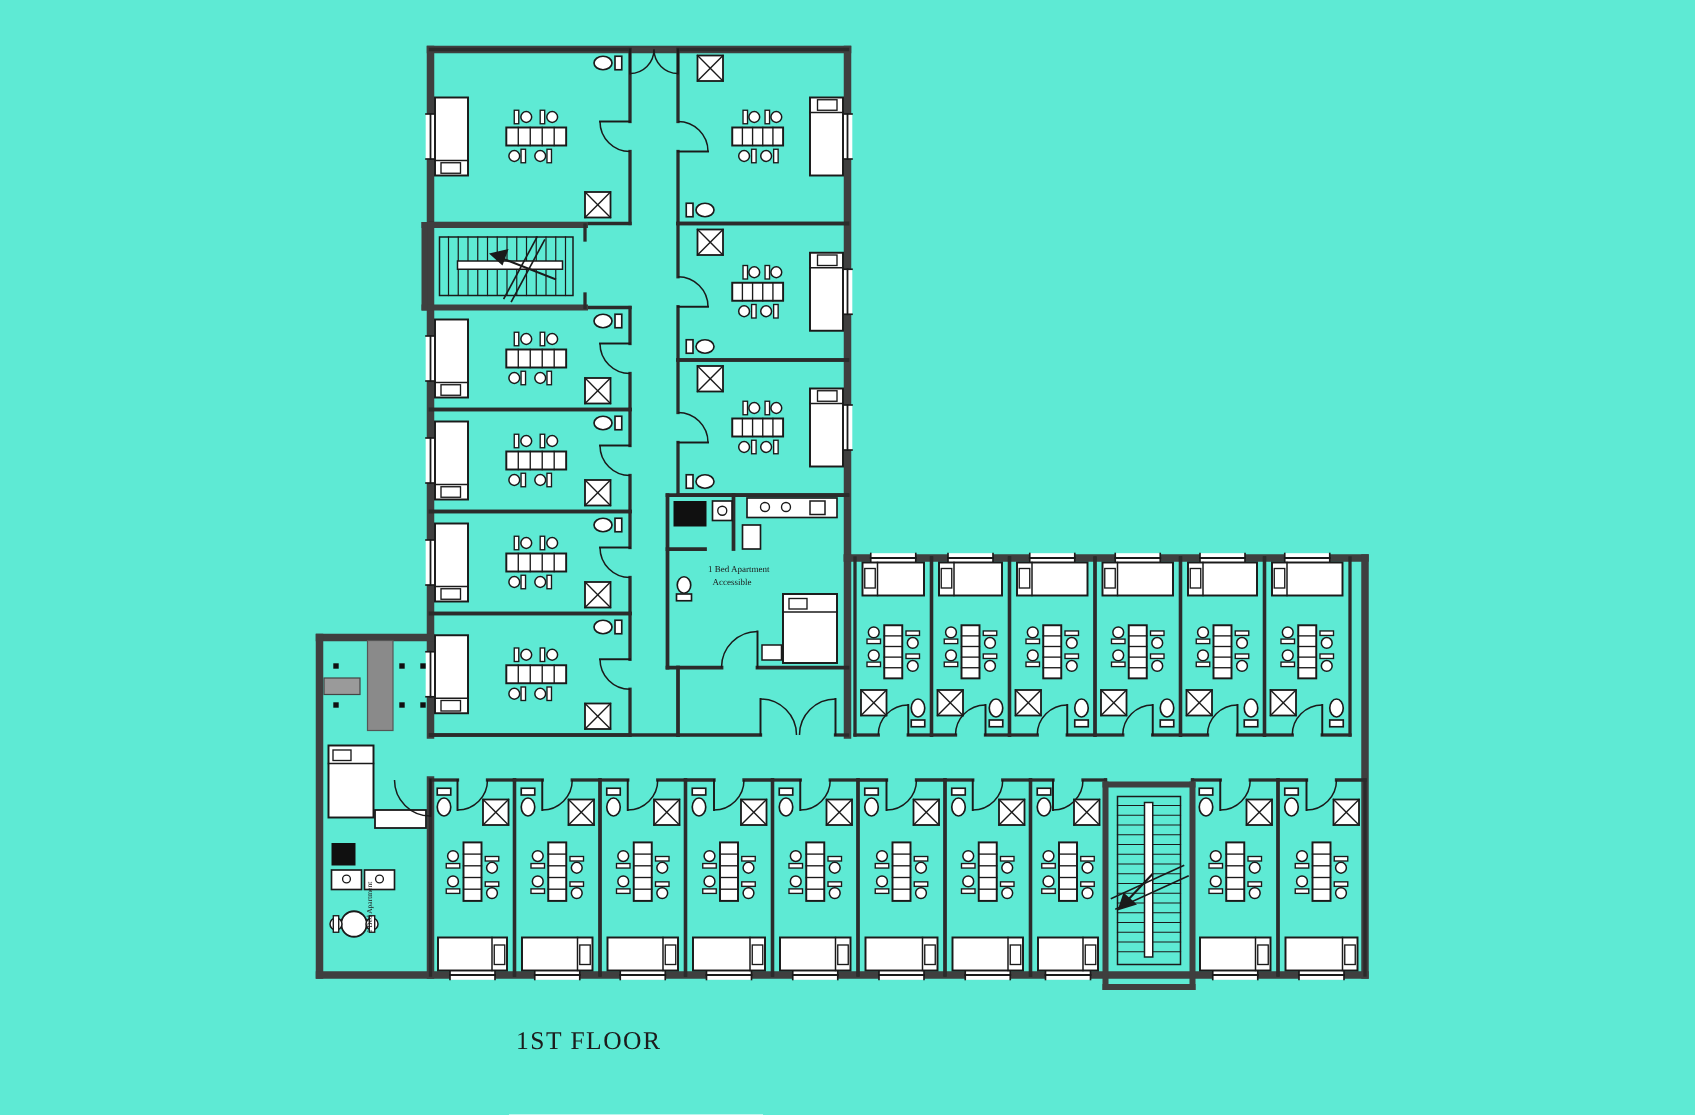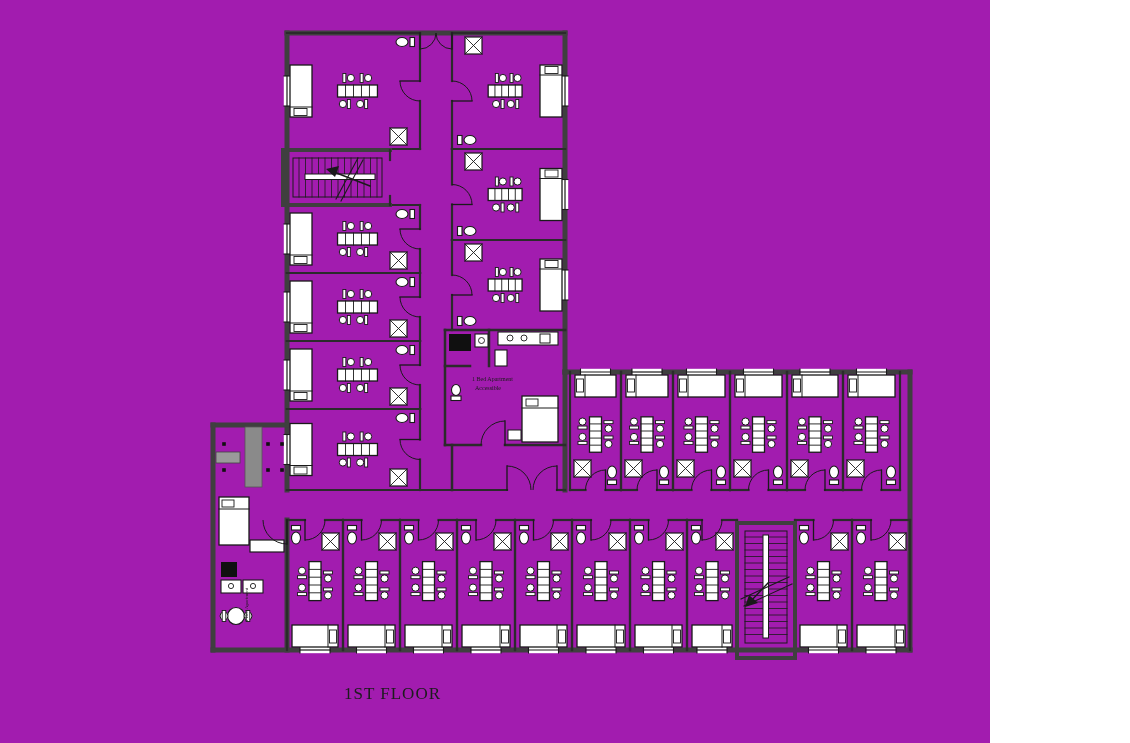--- a/index.html
+++ b/index.html
@@ -1,16 +1,16 @@
 <!DOCTYPE html>
 <html><head>
 <meta charset="utf-8">
 <style>
   html,body{margin:0;padding:0;background:#ffffff;}
-  .stage{position:relative;width:990px;height:743px;background:#a21caf;overflow:hidden;
+  .stage{position:relative;width:1130px;height:743px;background:#5eead4;overflow:hidden;
          font-family:"Liberation Serif", serif;}
   svg{position:absolute;left:0;top:0;}
   text{fill:#1c1c1c;}
   .title-label{font-size:17px;letter-spacing:1px;}
   .apt-label{font-size:6px;}
   .apt-label-vert{font-size:5px;}
 </style>
 </head>
 <body>
 

